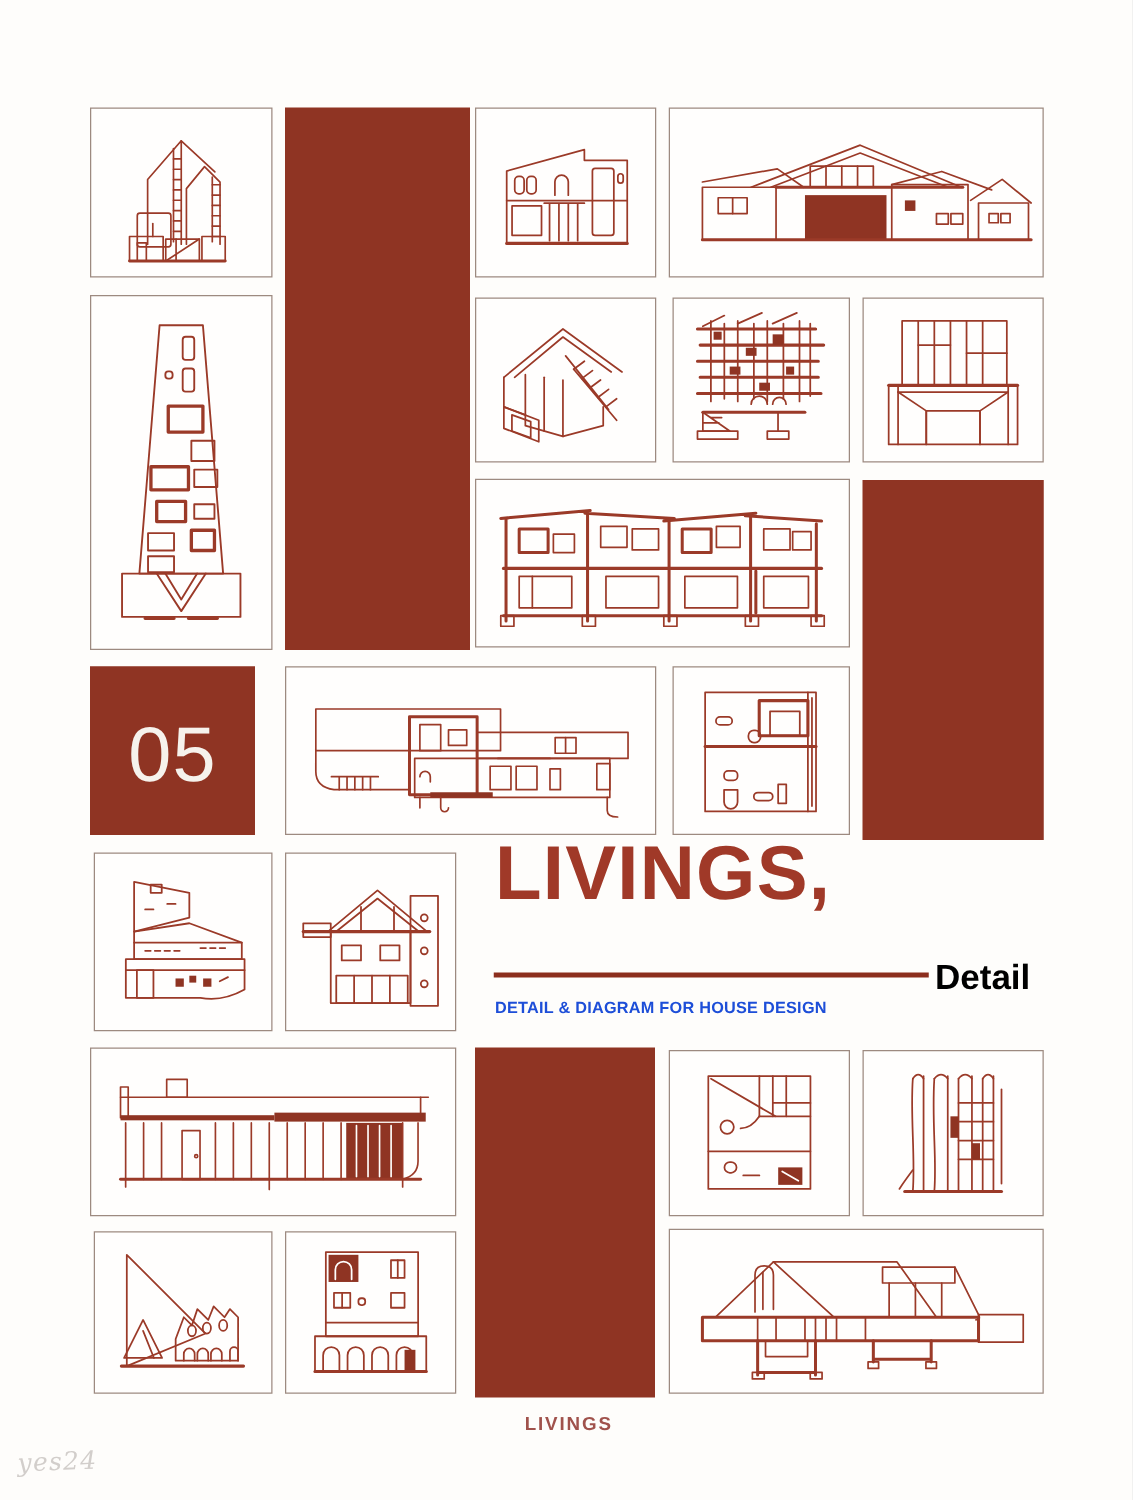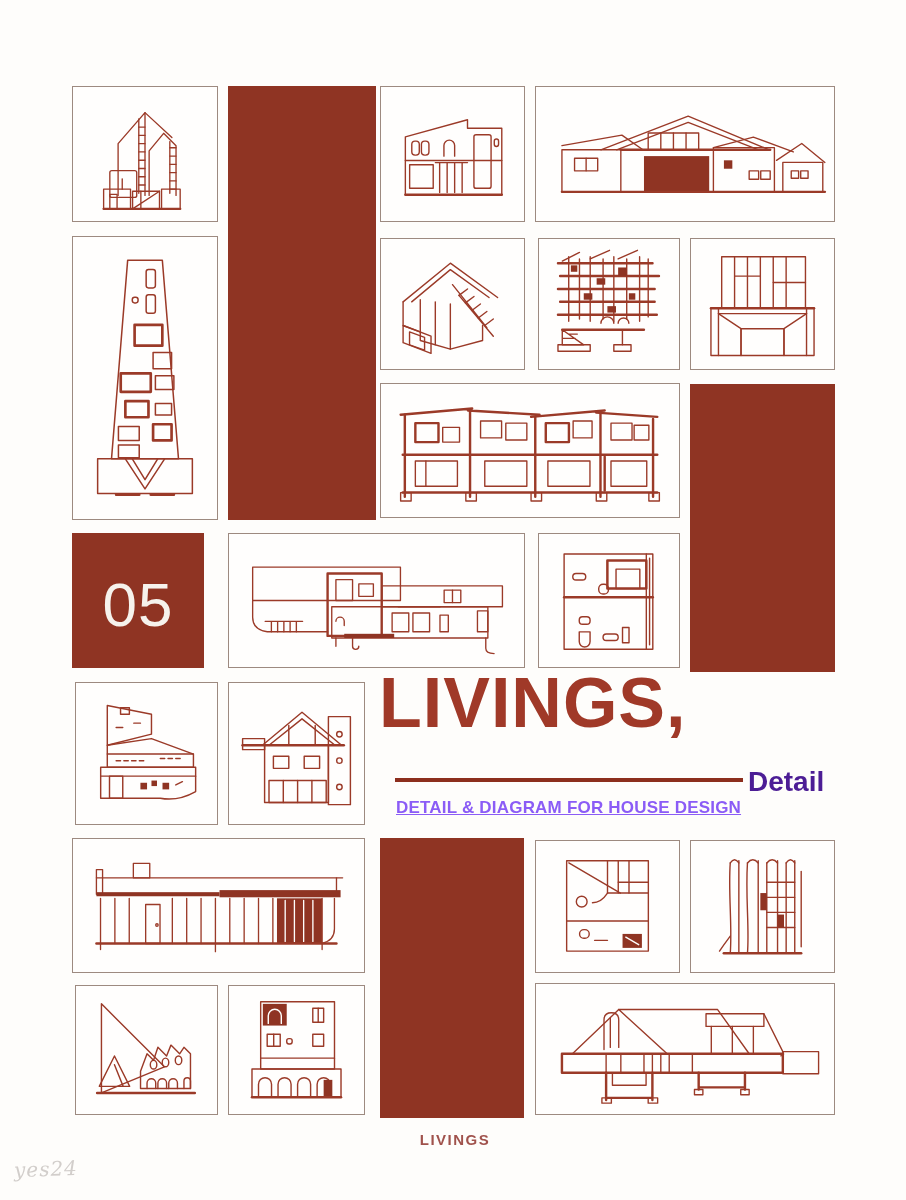--- a/index.html
+++ b/index.html
@@ -23,36 +23,36 @@
   .cell svg .w { stroke:#fffefd; }
   .block { position:absolute; background:#8f3423; }
   #badge {
     position:absolute; left:72px; top:533px; width:132px; height:135px;
     background:#8f3423; color:#f6f2ec; font-size:62px;
     display:flex; align-items:center; justify-content:center;
     padding-top:8px; box-sizing:border-box;
     letter-spacing:1px;
   }
   #title-main {
-    position:absolute; left:379px; top:668px; width:460px;
-    font-size:70px; font-weight:bold; letter-spacing:1px;
+    position:absolute; left:396px; top:668px; width:460px;
+    font-size:61px; font-weight:bold; letter-spacing:1px;
     color:#a03928; line-height:1; white-space:nowrap;
   }
   #title-rule {
     position:absolute; left:395px; top:778px; width:348px; height:4px;
     background:#8c2e1d;
   }
   #title-accent {
     position:absolute; left:748px; top:767px; width:120px;
-    font-size:28px; font-weight:bold; color:#4c1d95; line-height:1.1;
+    font-size:28px; font-weight:bold; color:#000000; line-height:1.1;
   }
   #subtitle {
     position:absolute; left:396px; top:798px; width:420px;
-    font-size:17px; font-weight:bold; letter-spacing:0.2px;
-    color:#8b5cf6; line-height:1.2; white-space:nowrap;text-decoration:underline;
+    font-size:13px; font-weight:bold; letter-spacing:0.2px;
+    color:#1d4ed8; line-height:1.2; white-space:nowrap;
   }
   #publisher {
     position:absolute; left:355px; top:1131px; width:200px;
     text-align:center; font-size:15px; font-weight:bold;
     letter-spacing:1.5px; color:#a0524c;
   }
   #watermark {
     position:absolute; left:14px; top:1157px;
     font-family:"DejaVu Serif","Liberation Serif",serif;
     font-style:italic; font-size:20px; color:#d2cecb;

